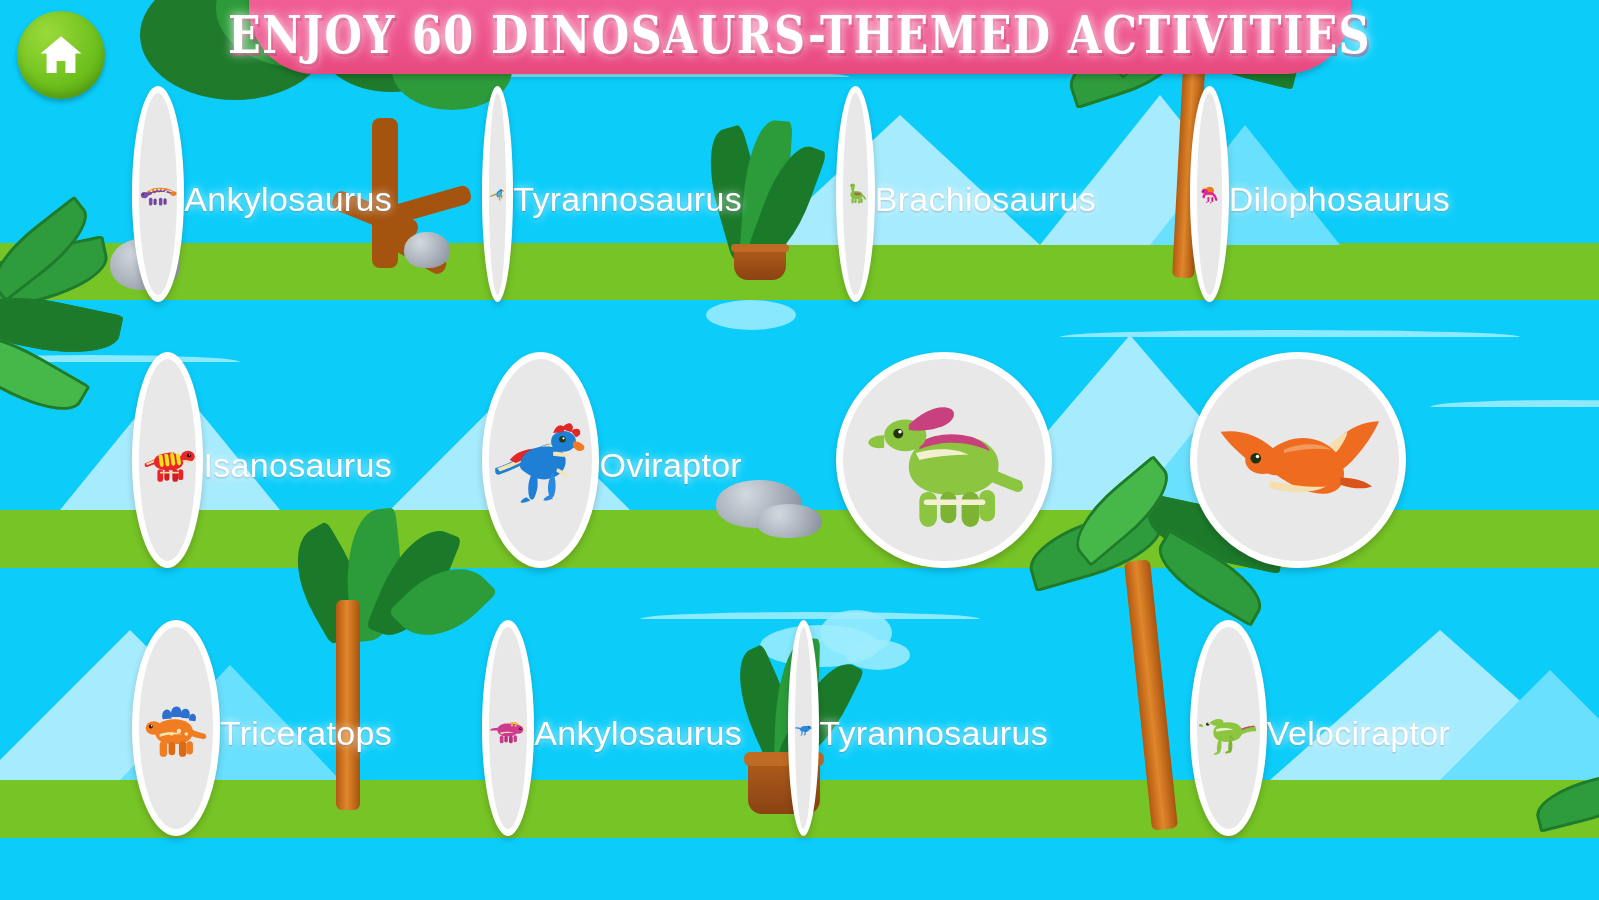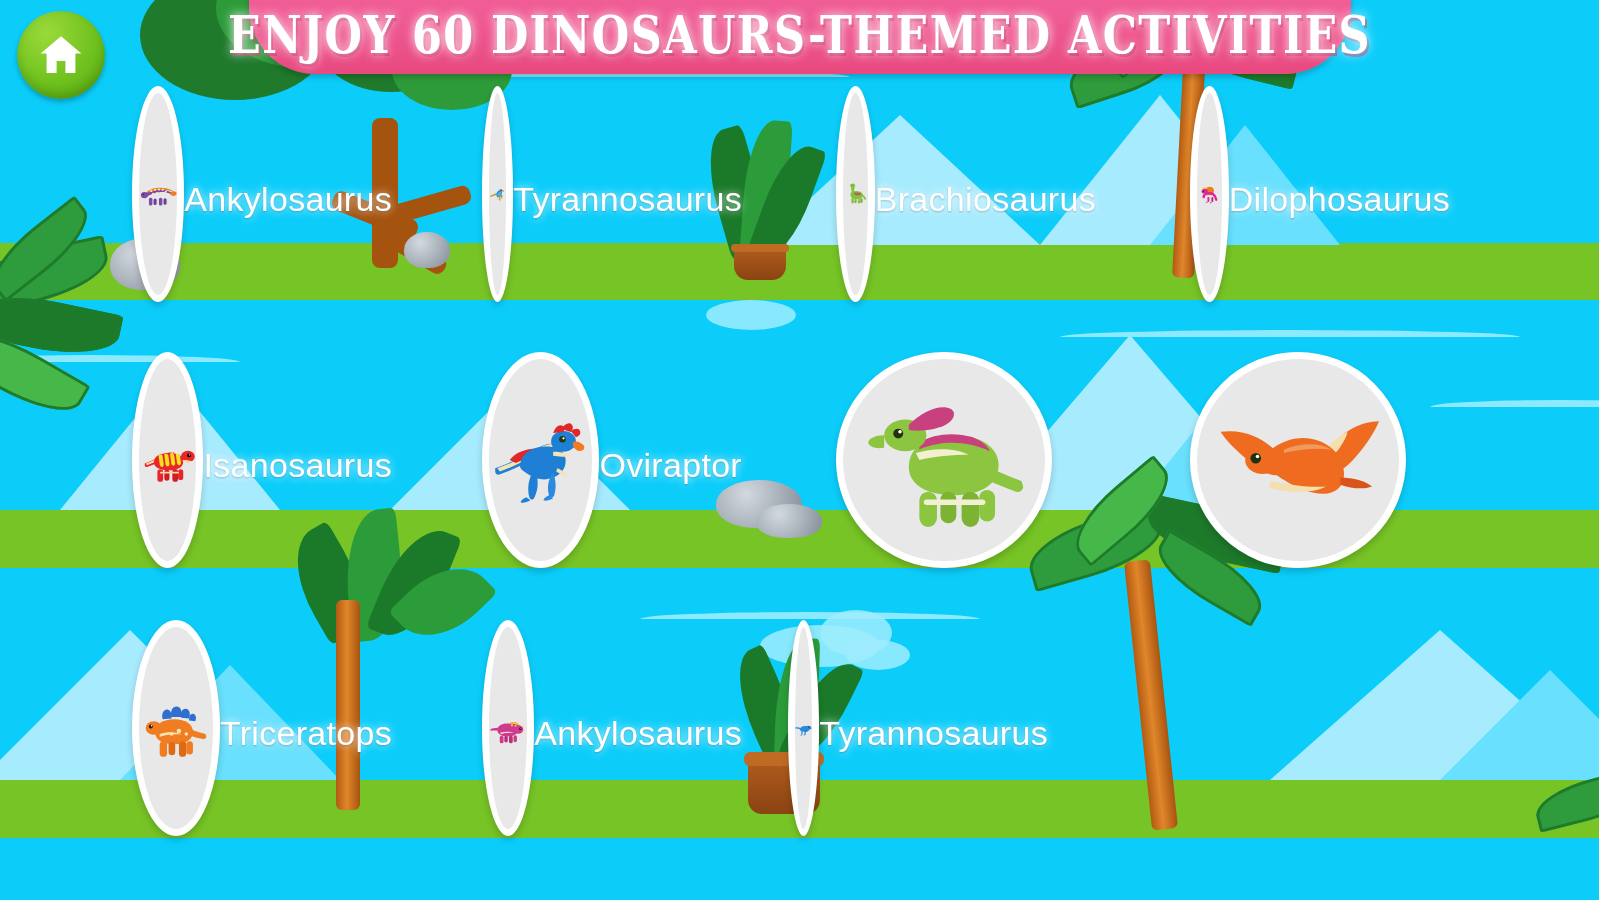--- a/index.html
+++ b/index.html
@@ -517,14 +517,34 @@
         <path d="M44 68c2 8 1 16-2 22-1 3-5 3-5 0-1-7 0-16 3-22z" fill="#2b8ae0"></path>
         <path d="M60 68c3 7 3 15 1 21-1 3-5 3-5 0-1-7 0-16 2-21z" fill="#1d6fc0"></path>
         <path d="M36 90c-4 2-7 4-6 5 1 1 7 0 10-2z" fill="#2b8ae0"></path>
         <path d="M56 88c-4 2-7 4-6 5 1 1 7 0 10-2z" fill="#1d6fc0"></path>
         <path d="M40 70c6-1 12-1 16 1-6 1-11 1-16 1z" fill="#ffffff" opacity=".45"></path>
       </svg>
     </div>
     <div class="caption">Tyrannosaurus</div>
   </div>
 
+  <div class="cell" style="left:1190px; top:620px;">
+    <div class="thumb">
+      <svg viewBox="0 0 100 100">
+        <path d="M94 46c-12 0-24 4-34 10-6 4-12 6-18 7l2 8c7-1 14-4 21-8 9-5 19-8 27-8 2 0 3-1 2-3 0-2-1-3-2-6z" fill="#8cc53f"></path>
+        <path d="M92 48c-11 1-22 5-31 11-6 4-12 6-17 7l-.5-3c6-1 12-4 18-7 9-6 20-9 30-9z" fill="#c9407f"></path>
+        <path d="M26 58c0-11 10-17 24-17 13 0 22 6 22 15 0 9-8 15-22 16-13 1-24-4-24-14z" fill="#8cc53f"></path>
+        <path d="M20 42c6-6 14-8 20-5 3 2 3 6-1 8-5 3-13 2-19-3z" fill="#8cc53f"></path>
+        <path d="M8 44c-3-1-5 0-5 2 0 1.5 3 3 7 2z" fill="#8cc53f"></path>
+        <circle cx="17" cy="44" r="2.6" fill="#22330d"></circle>
+        <circle cx="18" cy="43" r=".9" fill="#fff"></circle>
+        <path d="M30 52c9-3 20-3 28 1-9 0-19 1-27 3z" fill="#e8f0c8"></path>
+        <path d="M38 68c2 7 1 15-1 20-1 3-4 3-5 0-1-6 0-14 3-20z" fill="#8cc53f"></path>
+        <path d="M54 68c3 6 3 14 1 19-1 3-4 3-5 0-1-6 0-14 2-19z" fill="#7cb333"></path>
+        <path d="M32 88c-4 2-6 3-5 4 1 1 6 0 9-2z" fill="#8cc53f"></path>
+        <path d="M50 86c-4 2-6 3-5 4 1 1 6 0 9-2z" fill="#7cb333"></path>
+        <path d="M52 62c4 2 7 4 8 7-4-1-7-3-9-5z" fill="#7cb333"></path>
+      </svg>
+    </div>
+    <div class="caption">Velociraptor</div>
+  </div>
 
 </div>
 
 </body></html>

